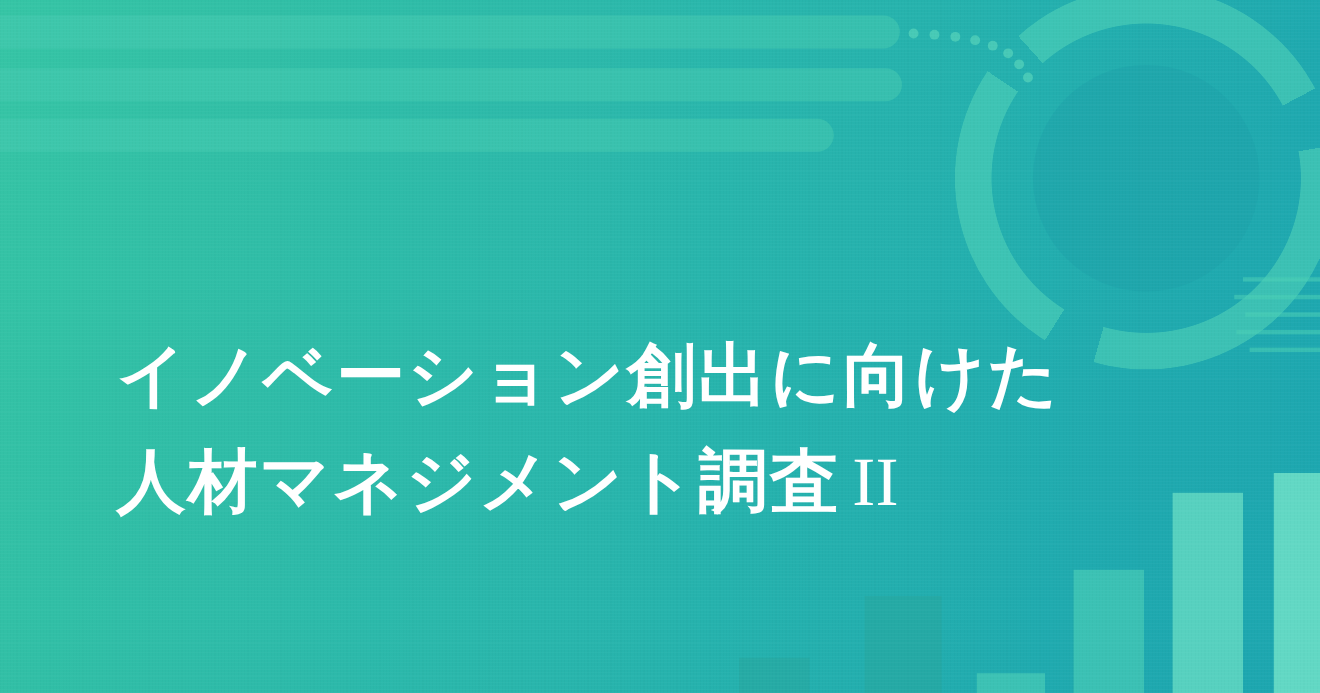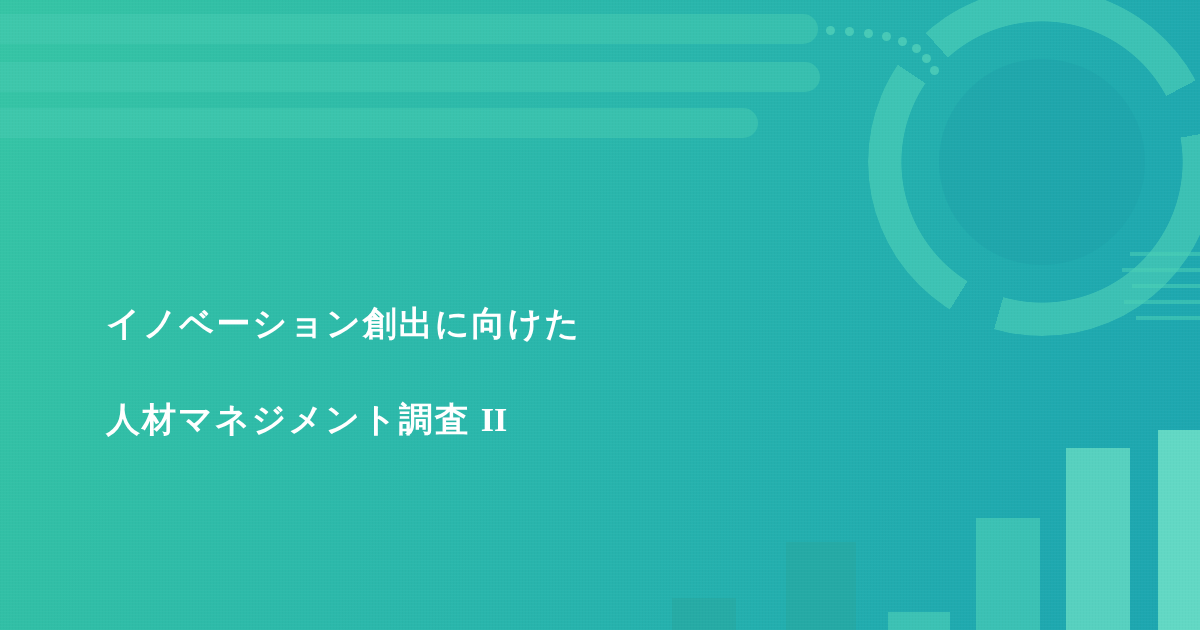--- a/index.html
+++ b/index.html
@@ -141,29 +141,29 @@
     line-height: 1;
     white-space: nowrap;
   }
 
   .title {
     position: absolute;
     left: 6px;
     top: 252px;
     width: 880px;
     color: #FFFFFF;
-    font-size: 34px;
+    font-size: 63px;
     font-weight: bold;
     letter-spacing: 2px;
     line-height: 96px;
   }
   .title-line { display: block; white-space: nowrap; }
   .numeral {
     font-family: "Liberation Serif", "DejaVu Serif", serif;
-    font-weight: bold;
+    font-weight: normal;
     letter-spacing: 0;
     padding-left: 10px;
   }
 </style>
 </head>
 <body>
 
 <div id="canvas">
 
   <div class="deco-layer">

